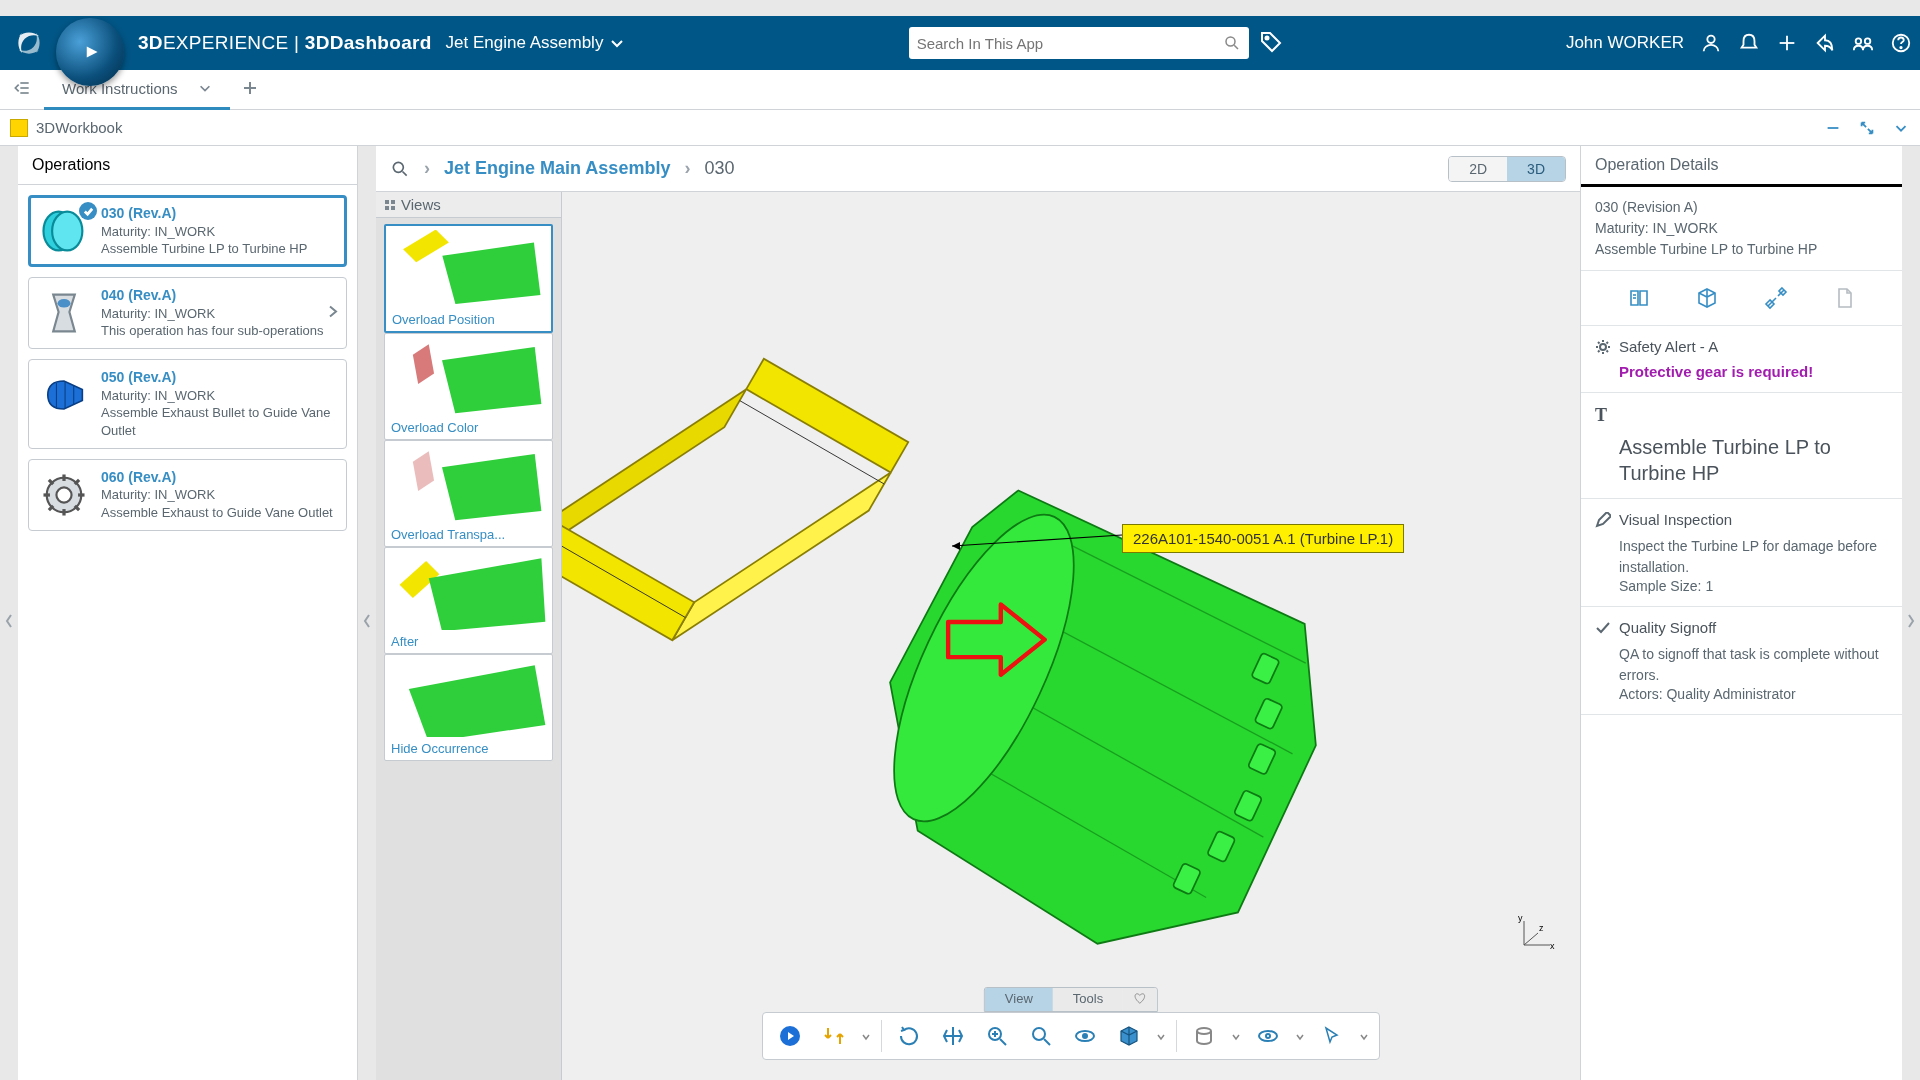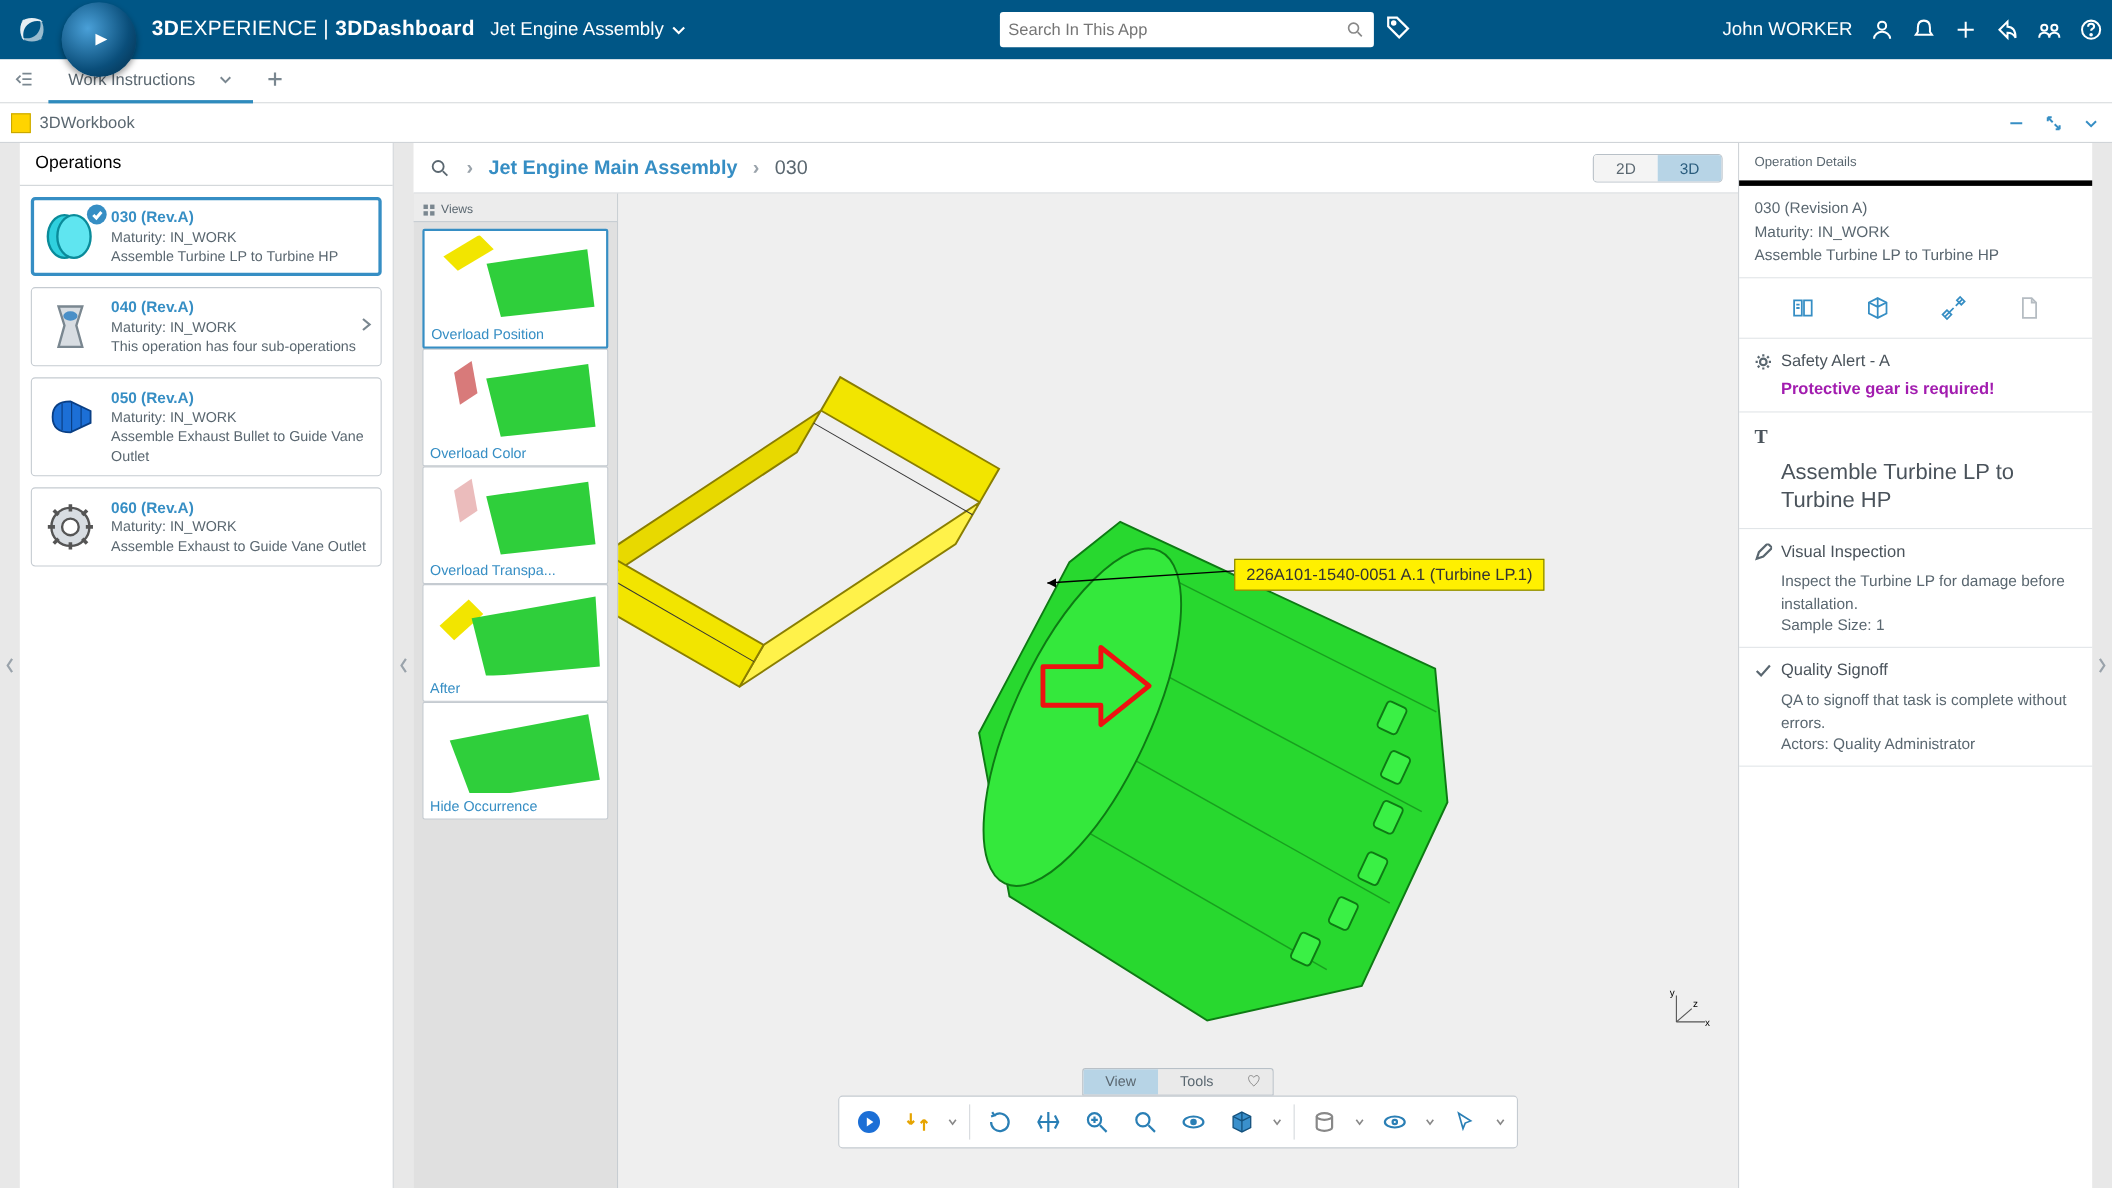--- a/index.html
+++ b/index.html
@@ -1,19 +1,19 @@
 <!DOCTYPE html>
 <html><head>
 <meta charset="utf-8">
 <style>
 * { margin: 0; padding: 0; box-sizing: border-box; font-family: Arial, Helvetica, sans-serif; }
 body { width: 1920px; height: 1080px; background: #e8e8e8; overflow: hidden; font-size: 15px; color: #5a6770; }
 
 
-.topbar { height: 54px; background: #005686; display: flex; align-items: center; color: #fff; padding: 0 8px; }
+.topbar { height: 54px; background: #005686; display: flex; align-items: center; color: #fff; padding: 0 8px; margin-top: 16px; }
 .topbar .compass { width: 68px; height: 68px; border-radius: 50%; background: radial-gradient(circle at 35% 35%, #4aa0d8 0%, #0a4e7a 60%, #032b46 100%); margin-right: 14px; margin-top: 18px; position: relative; box-shadow: 0 3px 6px rgba(0,0,0,.4); display:flex;align-items:center;justify-content:center;}
 .compass svg { width: 26px; height: 26px; }
 .topbar .brand { font-size: 19px; letter-spacing: .3px; white-space: nowrap; }
 .topbar .brand b { font-weight: 700; }
 .topbar .context { margin-left: 14px; font-size: 17px; display:flex;align-items:center;gap:6px; }
 .topbar .context svg{width:16px;height:16px;}
 .topbar .spacer-left { flex: 1; }
 .topbar .search { width: 340px; height: 32px; background: #fff; border-radius: 3px; display: flex; align-items: center; padding: 0 8px; }
 .topbar .search input { flex: 1; border: 0; outline: 0; font-size: 15px; background: transparent; color:#666; }
 .topbar .search svg { width: 18px; height: 18px; fill: #888; }
@@ -64,21 +64,21 @@
 .breadcrumb .crumb{color:#368ec4;font-weight:600;}
 .breadcrumb .cur{color:#5a6770;}
 .breadcrumb .toggle{ margin-left:auto; display:flex; border:1px solid #b8c0c7; border-radius:4px; overflow:hidden;}
 .breadcrumb .toggle span{ padding:4px 20px; font-size:14px;}
 .breadcrumb .toggle .on{ background:#b7d4e6; color:#2a5c7d;}
 .breadcrumb .toggle .off{ background:#f4f4f4; color:#5a6770;}
 
 .viewer-body{ flex:1; display:flex; position:relative; }
 
 .views{ width:186px; background:#e0e0e0; border-right:1px solid #c5cbd1; display:flex; flex-direction:column;}
-.views-tab{ height:26px; background:#ececec; border-bottom:1px solid #c5cbd1; font-size:11px; padding:4px 8px; display:flex;align-items:flex-end;gap:5px;}
+.views-tab{ height:26px; background:#ececec; border-bottom:1px solid #c5cbd1; font-size:15px; padding:4px 8px; display:flex;align-items:center;gap:5px;}
 .views-tab svg{width:12px;height:12px;fill:#7a8790;}
 .views-scroll{ flex:1; overflow-y:auto; padding:6px 8px 6px 8px; display:flex; flex-direction:column; }
 .view-item{ background:#fff; border:1px solid #c5cbd1; border-radius:2px; padding:4px;}
 .view-item.sel{ border:2px solid #368ec4;}
 .view-thumb{ width:100%; height:78px; background:#fff; display:flex;align-items:center;justify-content:center; overflow:hidden;}
 .view-label{ font-size:13px; color:#368ec4; padding:4px 2px 0 2px; white-space:nowrap; overflow:hidden; text-overflow:ellipsis;}
 
 
 .canvas{ flex:1; position:relative; background:#efefef;}
 .canvas svg.scene{ position:absolute; inset:0; width:100%; height:100%;}
@@ -97,21 +97,21 @@
 
 
 .btoolbar{ position:absolute; bottom:36px; left:50%; transform:translateX(-50%); height:48px; background:#fff; border:1px solid #c5cbd1; border-radius:4px; display:flex; align-items:center; padding:0 10px; gap:10px;}
 .btoolbar .sep{ width:1px; height:32px; background:#d5d9dd;}
 .tb-btn{ width:34px; height:34px; display:flex;align-items:center;justify-content:center; border-radius:3px;}
 .tb-btn svg{width:24px;height:24px;}
 .tb-caret svg{width:10px;height:10px;stroke:#888;}
 
 
 .details{ width:322px; background:#fff; border-left:1px solid #d0d4d8; display:flex; flex-direction:column;}
-.details-hdr{ padding:10px 14px; border-bottom:5px solid #000000; font-size:12px;}
+.details-hdr{ padding:10px 14px; border-bottom:3px solid #000000; font-size:16px;}
 .details-sum{ padding:10px 14px; border-bottom:1px solid #e1e5e8; font-size:14px; line-height:1.5;}
 .details-icons{ display:flex; justify-content:space-around; padding:12px 24px; border-bottom:1px solid #e1e5e8;}
 .details-icons .di{width:30px;height:30px;display:flex;align-items:center;justify-content:center;}
 .details-icons svg{width:24px;height:24px;stroke:#368ec4;fill:none;stroke-width:1.6;}
 .details-icons .muted svg{stroke:#b5bcc2;}
 .d-section{ border-bottom:1px solid #e1e5e8; padding:12px 14px;}
 .d-sec-hdr{ display:flex; align-items:flex-end; gap:8px; font-size:15px; color:#4a535b; margin-bottom:8px;}
 .d-sec-hdr svg{width:16px;height:16px;stroke:#5a6770;fill:none;stroke-width:2;}
 .d-section .alert{ color:#a21caf; font-weight:600; padding-left:24px;}
 .d-section .body{ padding-left:24px; font-size:14px; line-height:1.5; color:#5a6770;}

